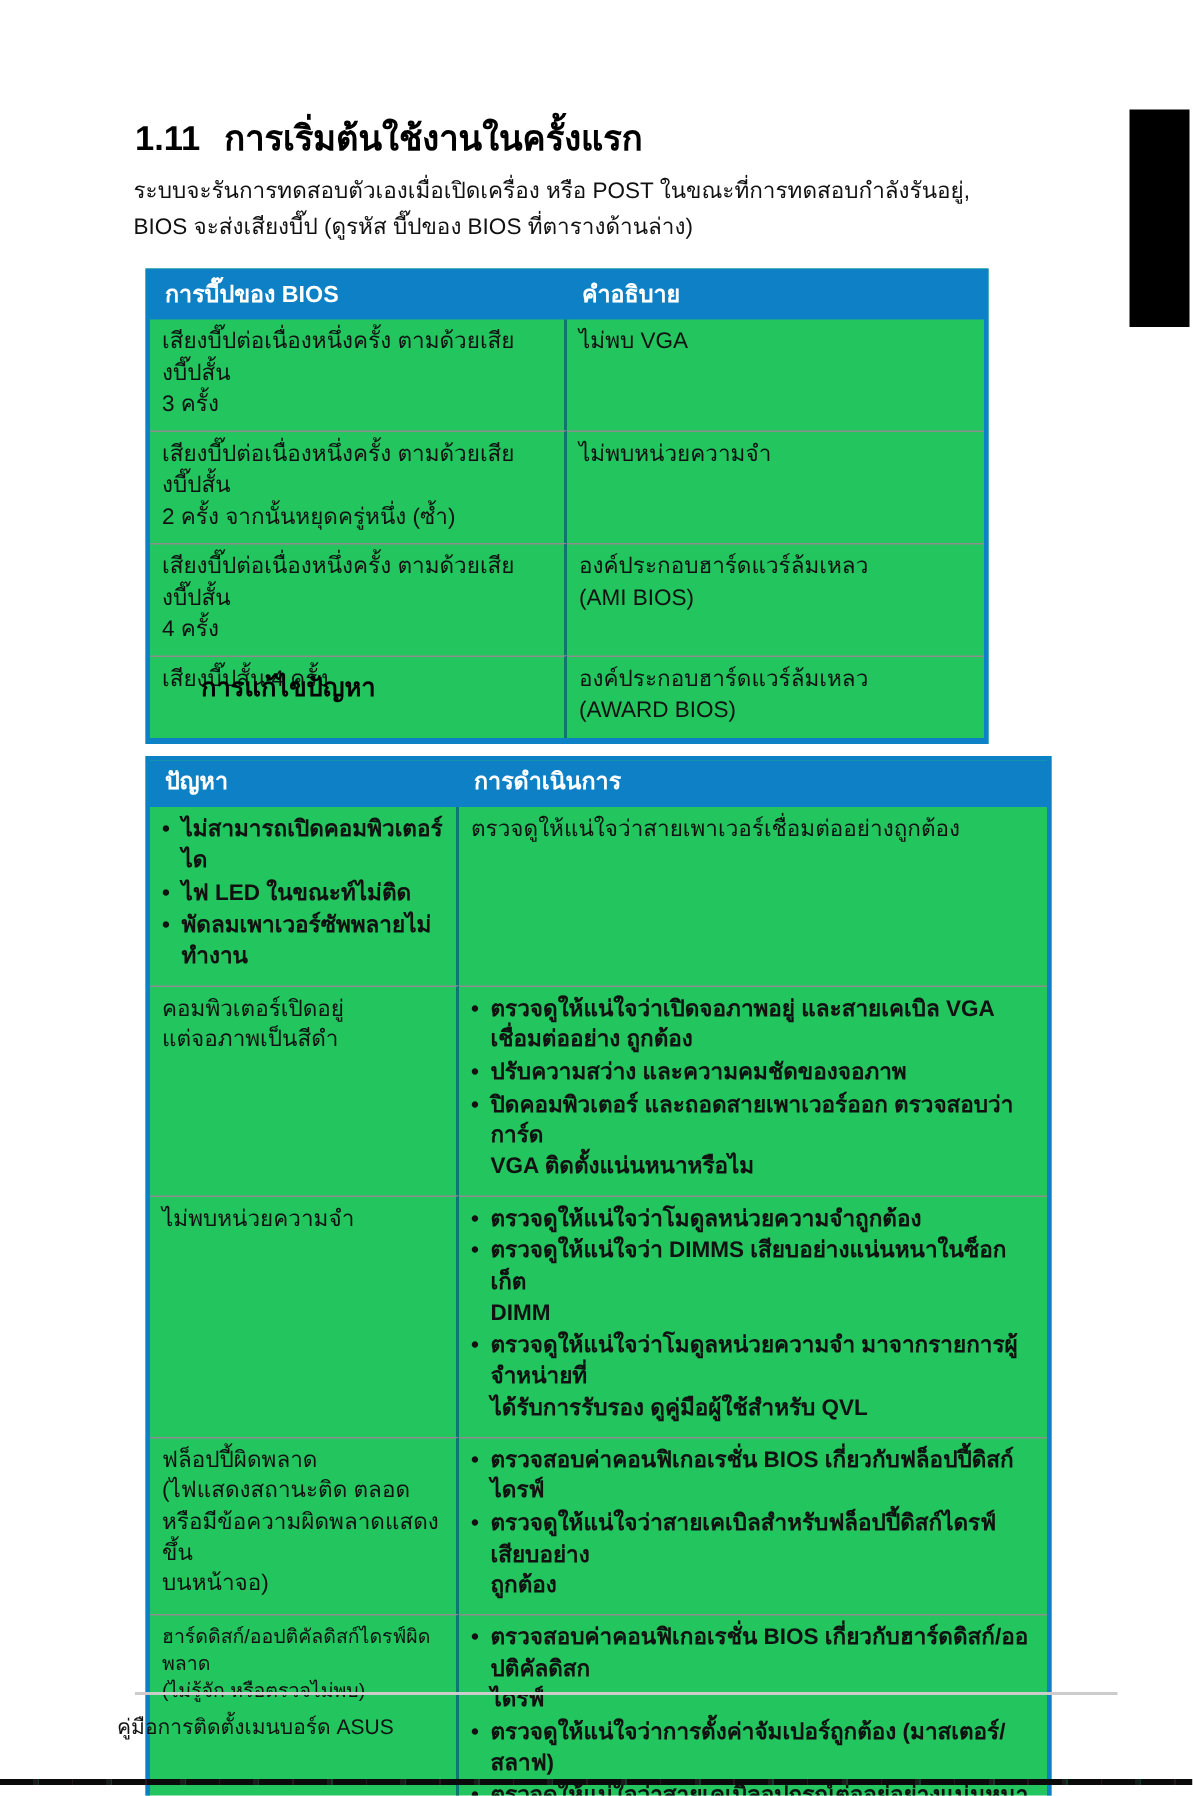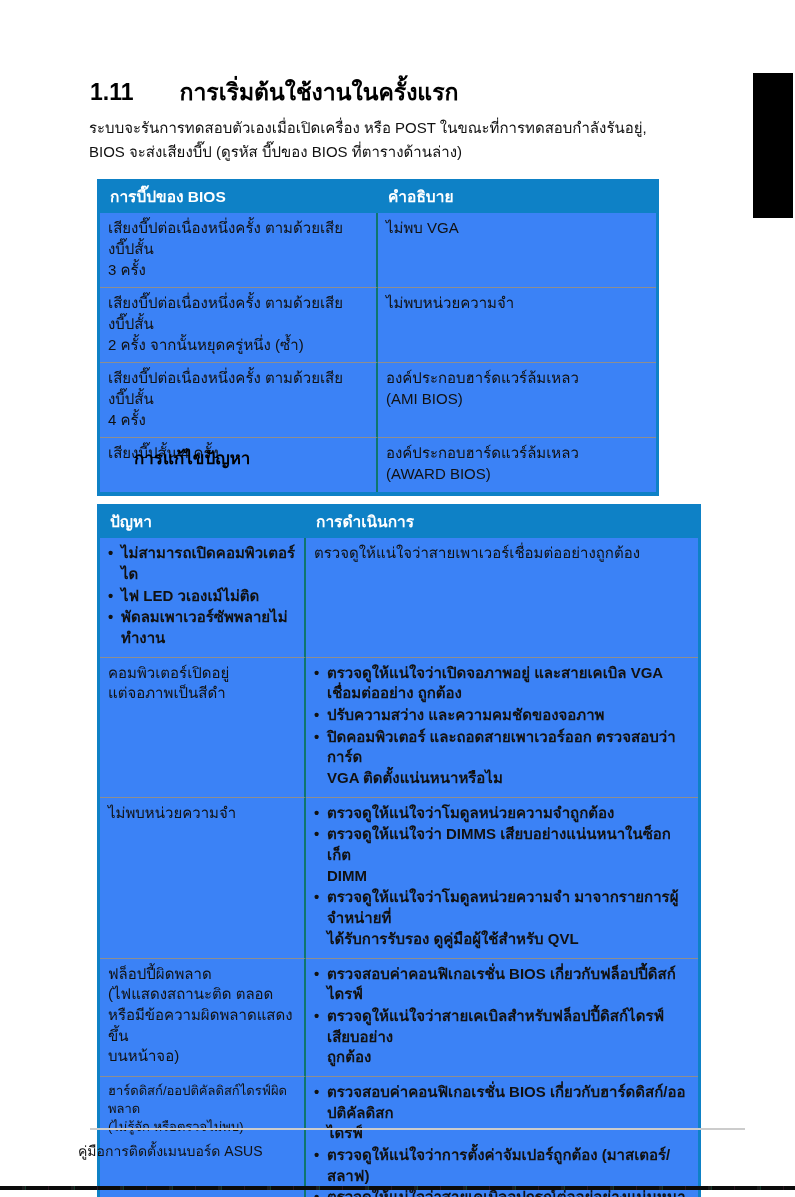--- a/index.html
+++ b/index.html
@@ -4,27 +4,27 @@
 <style>
   html,body{margin:0;padding:0;}
   body{
     width:795px;height:1197px;position:relative;overflow:hidden;
     background:#ffffff;color:#1a1a1a;
     font-family:"Liberation Sans","DejaVu Sans",sans-serif;
   }
   .pre{white-space:pre-line;}
 
   
-  .title-row{position:absolute;left:90px;top:74px;display:flex;gap:46px;align-items:baseline;}
+  .title-row{position:absolute;left:90px;top:74px;display:flex;gap:16px;align-items:baseline;}
   .title-row .num,.title-row .txt{font-size:23px;font-weight:bold;color:#000;}
 
   .intro{position:absolute;left:89px;top:116px;width:620px;font-size:15px;line-height:1.6;color:#111;}
 
   
-  .doc-table{position:absolute;display:grid;border:3px solid #0e81c6;border-bottom-width:4px;background:#3b82f6;}
+  .doc-table{position:absolute;display:grid;border:3px solid #0e81c6;border-bottom-width:4px;background:#22c55e;}
   .t1{left:97px;top:179px;width:556px;grid-template-columns:278px 278px;}
   .t2{left:97px;top:504px;width:598px;grid-template-columns:206px 392px;}
   .hcell{
     background:#0e81c6;color:#ffffff;font-weight:bold;font-size:15.5px;
     padding:5px 10px 6px 10px;line-height:1.3;
   }
   .cell{
     font-size:15px;line-height:1.38;padding:5px 8px 7px 8px;color:#111;
     overflow-wrap:anywhere;
   }
@@ -83,21 +83,21 @@
 </div>
 
 <div class="sec-heading">การแก้ไขปัญหา</div>
 
 <div class="doc-table t2">
   <div class="hcell">ปัญหา</div>
   <div class="hcell">การดำเนินการ</div>
 
   <div class="cell col1">
     <div class="b pre">ไม่สามารถเปิดคอมพิวเตอร์ได</div>
-    <div class="b pre">ไฟ LED วเองเม์ไม่ติด</div>
+    <div class="b pre">ไฟ LED ในขณะท์ไม่ติด</div>
     <div class="b pre">พัดลมเพาเวอร์ซัพพลายไม่ทำงาน</div>
   </div>
   <div class="cell pre">ตรวจดูให้แน่ใจว่าสายเพาเวอร์เชื่อมต่ออย่างถูกต้อง</div>
 
   <div class="cell col1 rt pre">คอมพิวเตอร์เปิดอยู่
 แต่จอภาพเป็นสีดำ</div>
   <div class="cell rt">
     <div class="b pre">ตรวจดูให้แน่ใจว่าเปิดจอภาพอยู่ และสายเคเบิล VGA
 เชื่อมต่ออย่าง ถูกต้อง</div>
     <div class="b pre">ปรับความสว่าง และความคมชัดของจอภาพ</div>

